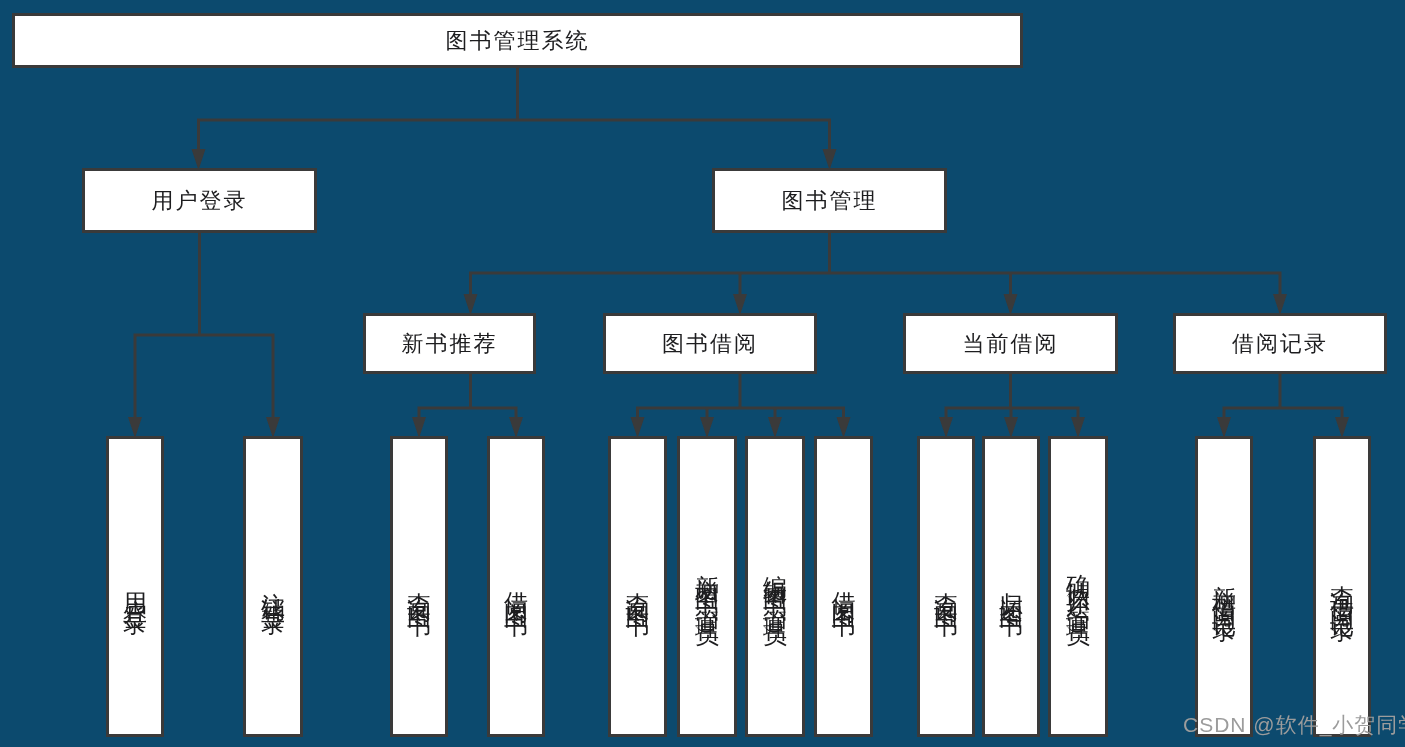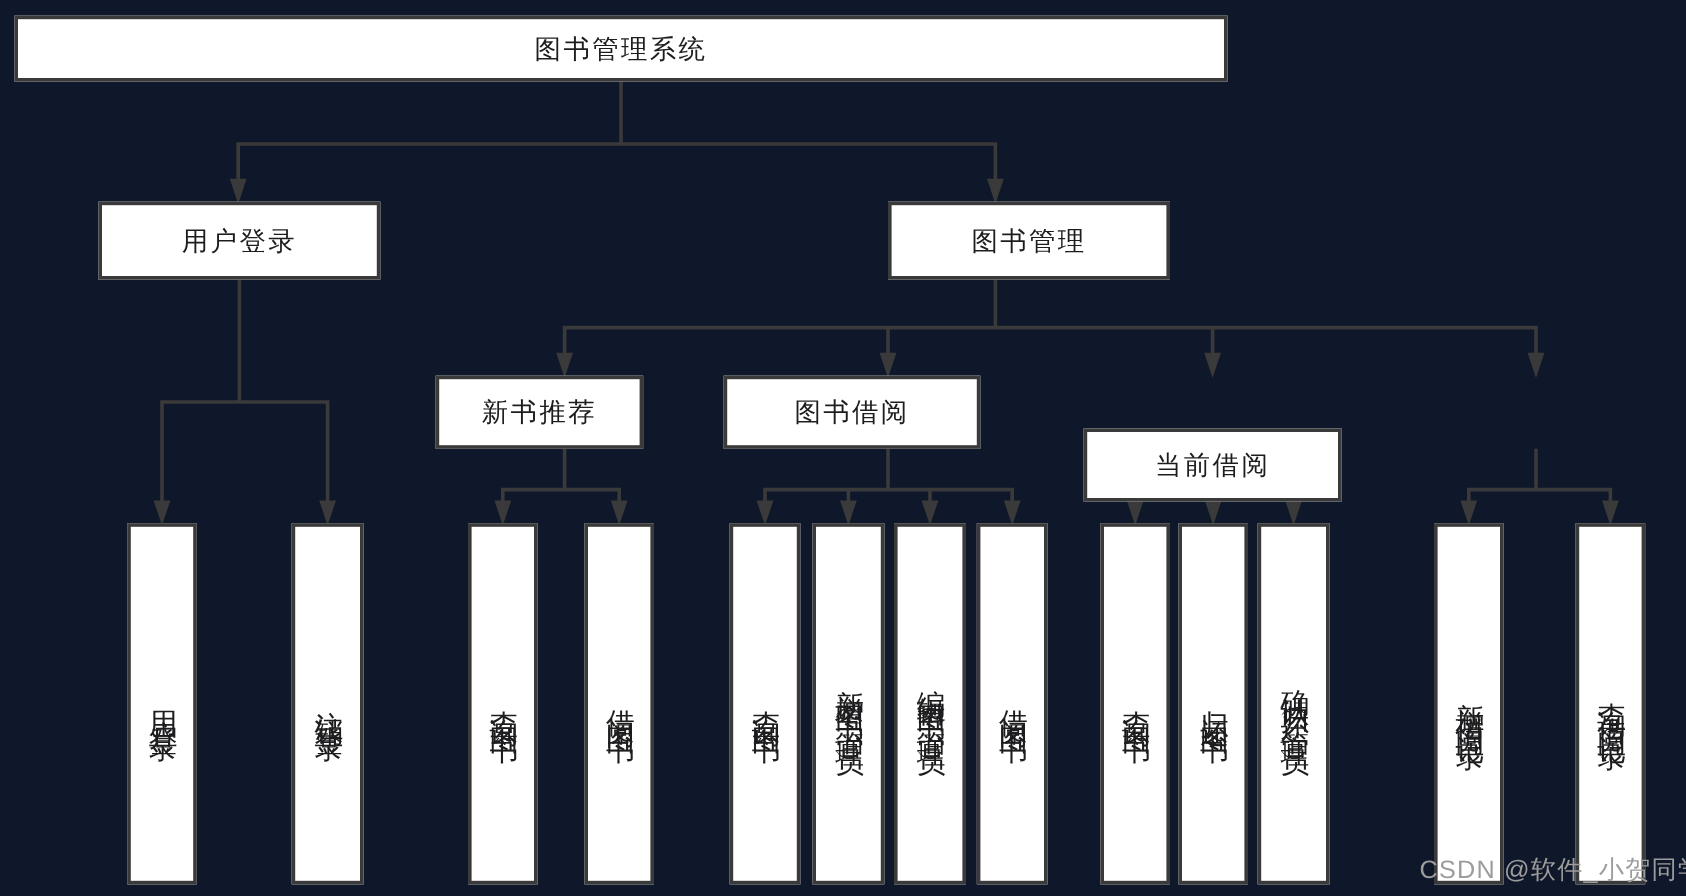--- a/index.html
+++ b/index.html
@@ -1,17 +1,17 @@
 <!DOCTYPE html>
 <html><head>
 <meta charset="utf-8">
 <style>
   html,body{margin:0;padding:0;background:#fff;}
   .canvas{
-    position:relative;width:1405px;height:747px;background:#0f172a;
+    position:relative;width:1405px;height:747px;background:#0c4a6e;
     font-family:"Liberation Sans","DejaVu Sans",sans-serif;overflow:hidden;
   }
   svg.connectors{position:absolute;left:0;top:0;z-index:1;}
   .box{
     position:absolute;box-sizing:border-box;z-index:2;
     border:3px solid #3a3a3a;background:#ffffff;
     display:flex;align-items:center;justify-content:center;
     font-size:22px;letter-spacing:2px;color:#1d1d1f;
     white-space:nowrap;
   }
@@ -57,25 +57,26 @@
       M939 417 L953 417 L946 438 Z
       M1004 417 L1018 417 L1011 438 Z
       M1071 417 L1085 417 L1078 438 Z
       M1217 417 L1231 417 L1224 438 Z
       M1335 417 L1349 417 L1342 438 Z"></path>
   </svg>
 
   <div class="box" style="left:12px;top:13px;width:1011px;height:55px;">图书管理系统</div>
 
   <div class="box" style="left:82px;top:168px;width:235px;height:65px;">用户登录</div>
-  <div class="box" style="left:740px;top:168px;width:235px;height:65px;">图书管理</div>
+  <div class="box" style="left:712px;top:168px;width:235px;height:65px;">图书管理</div>
 
   <div class="box" style="left:363px;top:313px;width:173px;height:61px;">新书推荐</div>
   <div class="box" style="left:603px;top:313px;width:214px;height:61px;">图书借阅</div>
-  <div class="box" style="left:903px;top:313px;width:215px;height:61px;margin-top:44px;">当前借阅</div>
+  <div class="box" style="left:903px;top:313px;width:215px;height:61px;">当前借阅</div>
+  <div class="box" style="left:1173px;top:313px;width:214px;height:61px;">借阅记录</div>
 
   <div class="box vbox" style="left:106px;top:436px;width:58px;height:301px;">用户登录</div>
   <div class="box vbox" style="left:243px;top:436px;width:60px;height:301px;">注销登录</div>
 
   <div class="box vbox" style="left:390px;top:436px;width:58px;height:301px;">查询图书</div>
   <div class="box vbox" style="left:487px;top:436px;width:58px;height:301px;">借阅图书</div>
 
   <div class="box vbox" style="left:608px;top:436px;width:59px;height:301px;">查询图书</div>
   <div class="box vbox" style="left:677px;top:436px;width:60px;height:301px;">新增图书（管理员）</div>
   <div class="box vbox" style="left:745px;top:436px;width:60px;height:301px;">编辑图书（管理员）</div>

